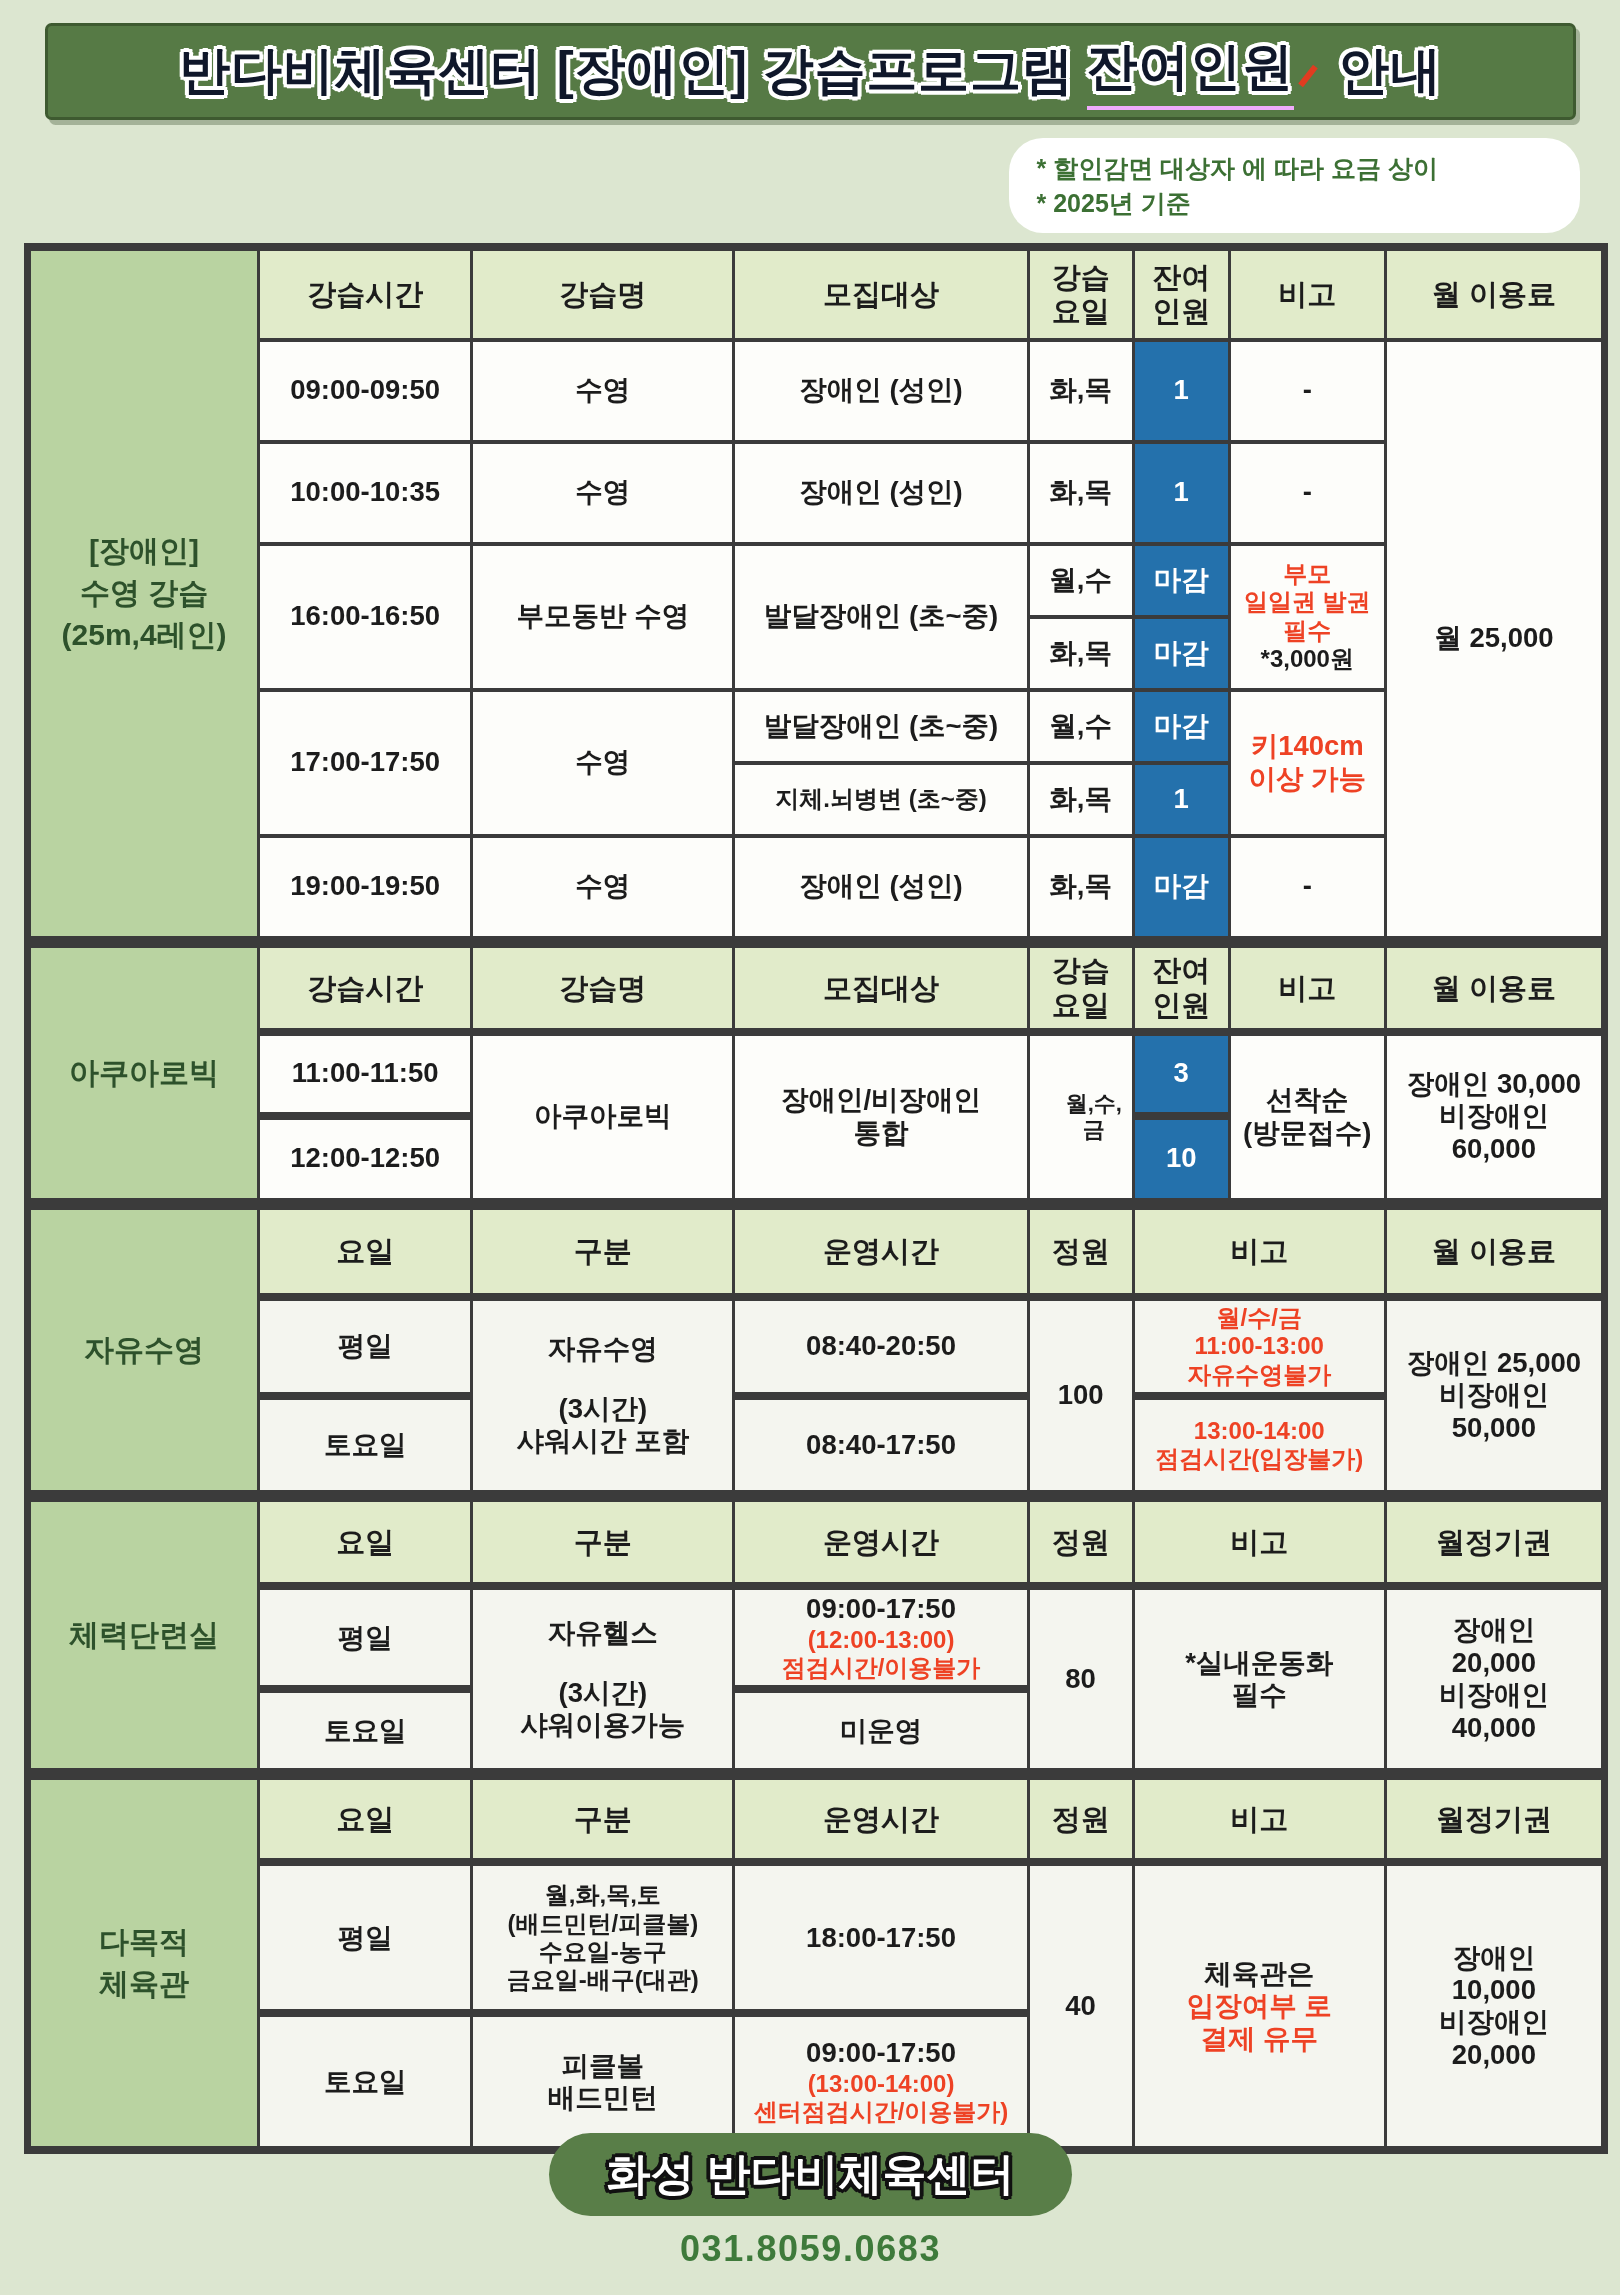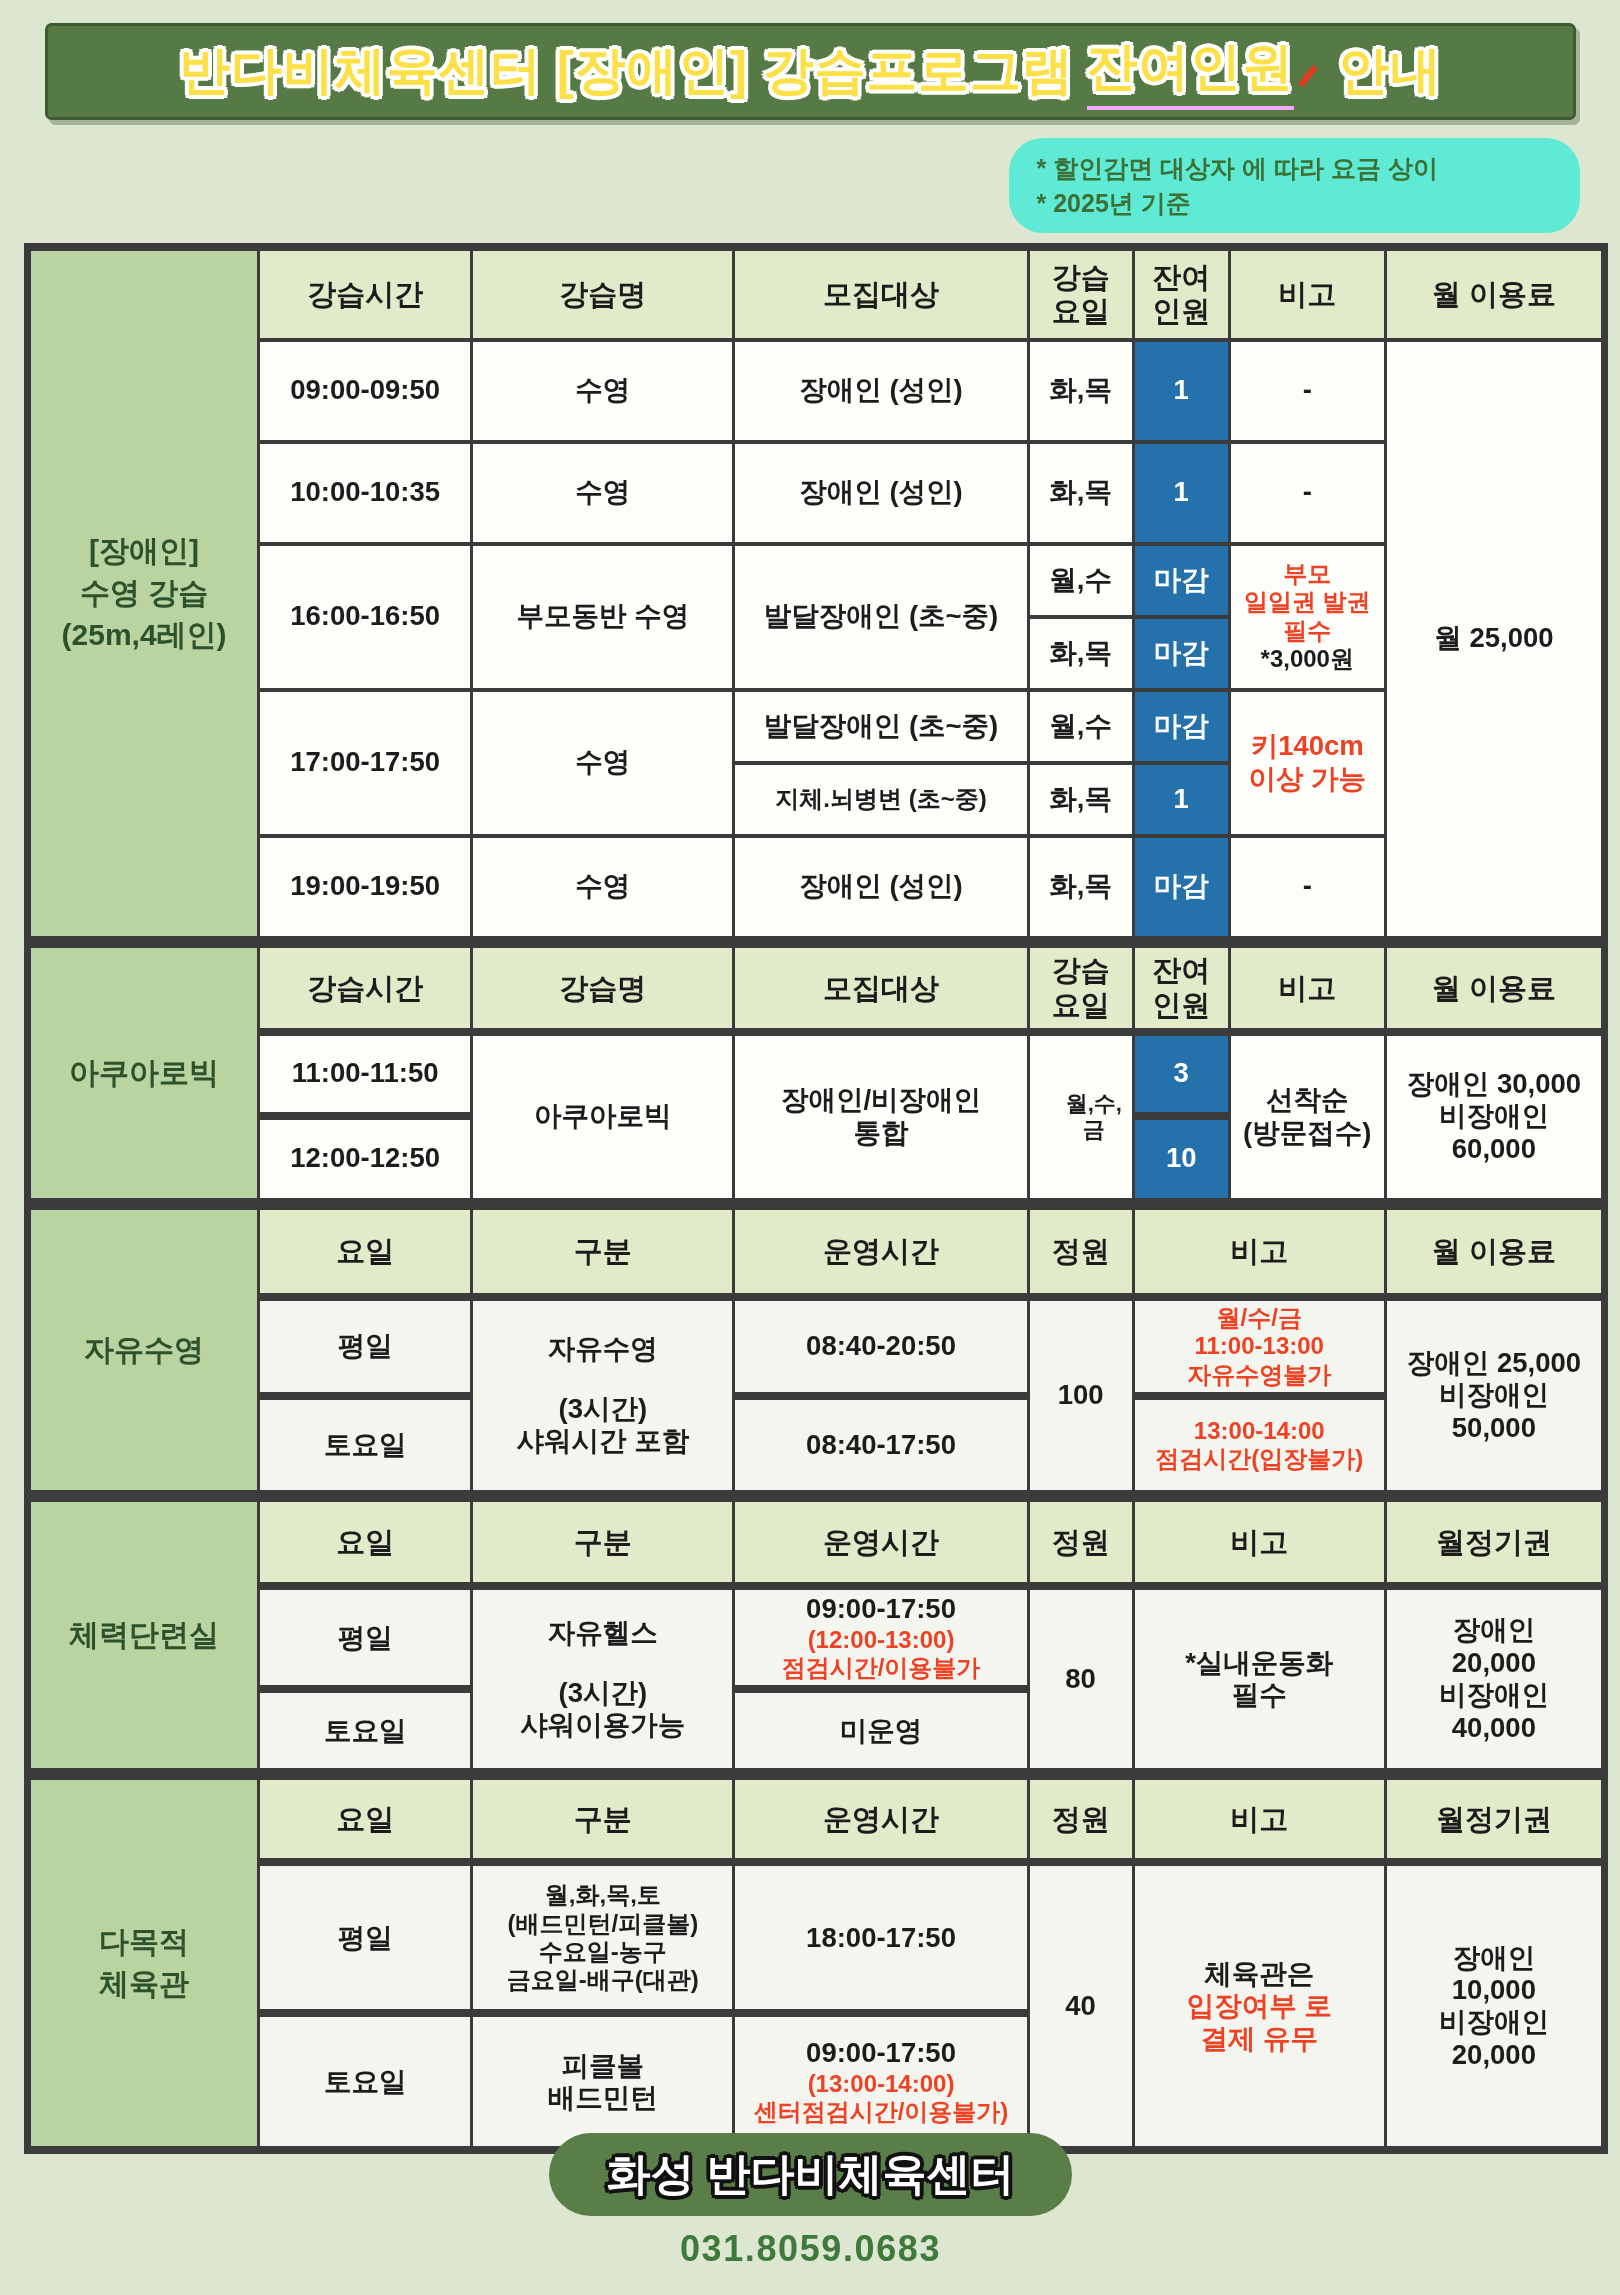--- a/index.html
+++ b/index.html
@@ -13,21 +13,21 @@
   
   .title-bar{
     margin:23px 45px 0;
     height:97px;
     background:#567a45;
     border:3.2px solid #3e5a30;
     border-radius:6.5px;
     display:flex; align-items:center; justify-content:center;
     box-shadow:4px 4.9px 0 rgba(60,80,50,.35);
     font-size:51px; font-weight:900; letter-spacing:0.8px;
-    color:#fde047;
+    color:#0f172a;
     white-space:nowrap;
   }
   .title-bar span{
     text-shadow:
       -3.2px -3.2px 0 #fff, 3.2px -3.2px 0 #fff, -3.2px 3.2px 0 #fff, 3.2px 3.2px 0 #fff,
       -4px 0 0 #fff, 4px 0 0 #fff, 0 -4px 0 #fff, 0 4px 0 #fff;
   }
   .title-ul{
     display:inline-block;
     border-bottom:4px solid #f0abfc;
@@ -39,21 +39,21 @@
     display:inline-block;
     width:0; height:24px;
     border-left:6.5px solid #e03c20;
     transform:rotate(38deg);
     margin:9.7px 3.2px 0 11.3px;
   }
   
   .notes{
     width:571px;
     margin:18px 41px 0 auto;
-    background:#5eead4;
+    background:#ffffff;
     border-radius:34px;
     padding:13px 11.3px 13px 27.5px;
     font-size:25px; line-height:1.38;
     color:#3c7034;
   }
   .hl{
     background:#f5b32a;
     color:#26401f;
     padding:2.4px 8px;
     margin-left:8px;

